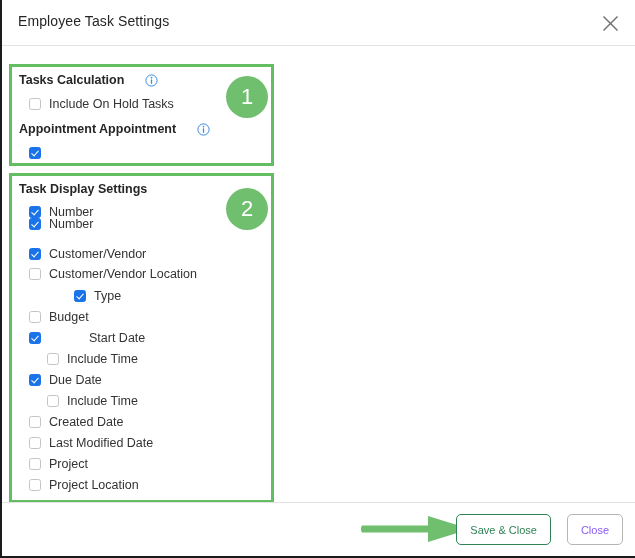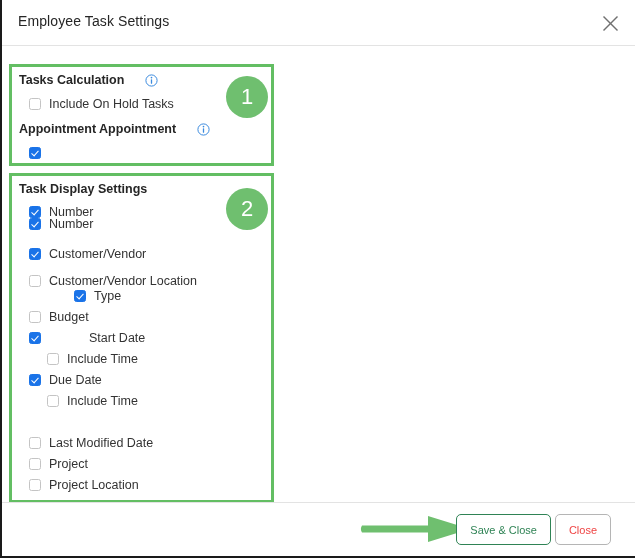--- a/index.html
+++ b/index.html
@@ -181,23 +181,23 @@
     align-items: center;
     justify-content: center;
     padding: 0 13px;
   }
   .btn-save {
     right: 84px;
     border: 1px solid #2f8355;
     color: #2f8355;
   }
   .btn-close {
-    right: 24px;
+    right: 12px;
     border: 1px solid #b5b5b5;
-    color: #ef4444;
+    color: #8b5cf6;
   }
 
   
   .arrow-annotation {
     position: absolute;
     left: 358px;
     bottom: 11px;
     width: 112px;
     height: 32px;
     pointer-events: none;
@@ -275,21 +275,21 @@
       <div class="cb-row" style="left:17px; top:40px;">
         <span class="cbox checked"></span>
         <span class="cb-label">Number</span>
       </div>
 
       <div class="cb-row" style="left:17px; top:70px;">
         <span class="cbox checked"></span>
         <span class="cb-label">Customer/Vendor</span>
       </div>
 
-      <div class="cb-row" style="left:17px; top:97px;">
+      <div class="cb-row" style="left:17px; top:90px;">
         <span class="cbox"></span>
         <span class="cb-label">Customer/Vendor Location</span>
       </div>
 
       <div class="cb-row" style="left:17px; top:112px;padding-left:45px;">
         <span class="cbox checked"></span>
         <span class="cb-label">Type</span>
       </div>
 
       <div class="cb-row" style="left:17px; top:133px;">
@@ -310,20 +310,24 @@
       <div class="cb-row" style="left:17px; top:196px;">
         <span class="cbox checked"></span>
         <span class="cb-label">Due Date</span>
       </div>
 
       <div class="cb-row" style="left:35px; top:217px;">
         <span class="cbox"></span>
         <span class="cb-label">Include Time</span>
       </div>
 
+      <div class="cb-row" style="left:17px; top:238px;">
+        <span class="cbox"></span>
+        <span class="cb-label">Created Date</span>
+      </div>
 
       <div class="cb-row" style="left:17px; top:259px;">
         <span class="cbox"></span>
         <span class="cb-label">Last Modified Date</span>
       </div>
 
       <div class="cb-row" style="left:17px; top:280px;">
         <span class="cbox"></span>
         <span class="cb-label">Project</span>
       </div>

